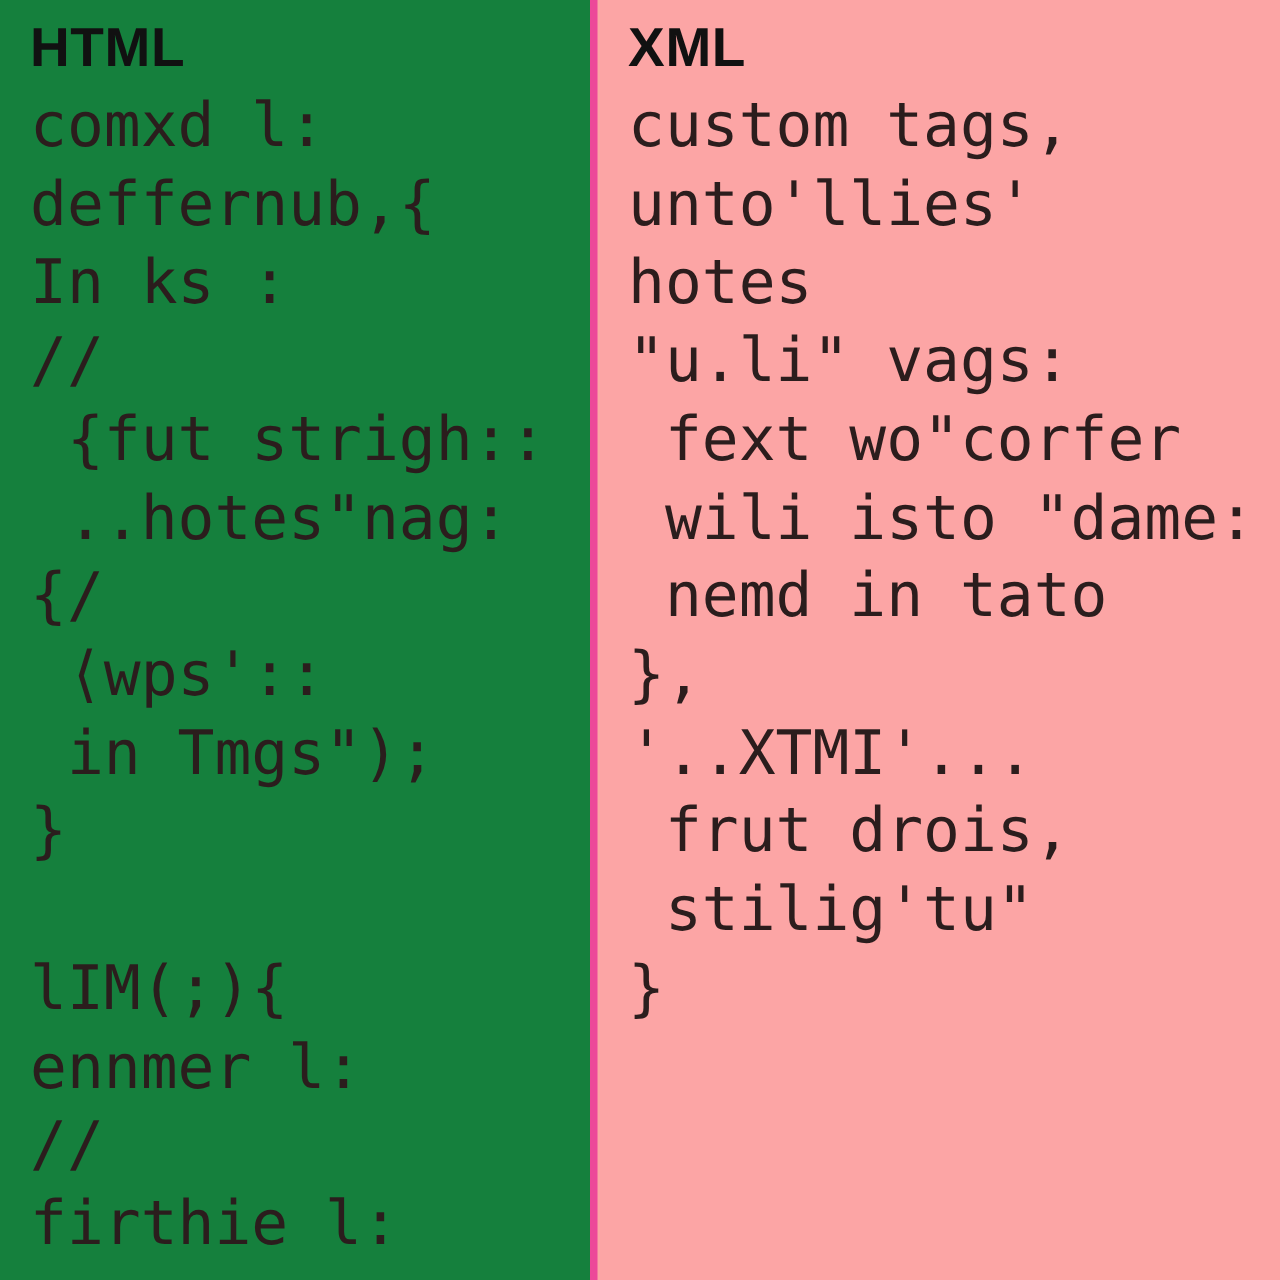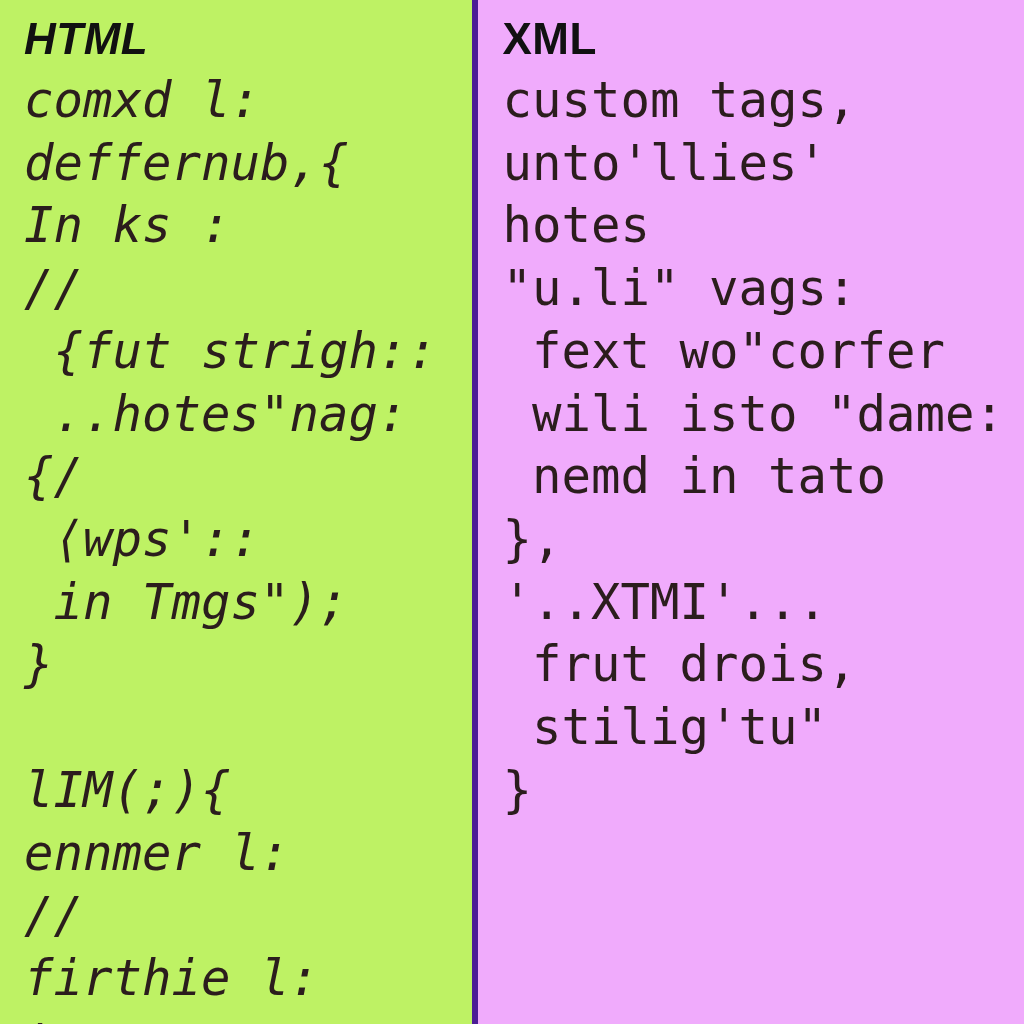--- a/index.html
+++ b/index.html
@@ -15,26 +15,25 @@
     display: flex;
     width: 1024px;
     height: 1024px;
   }
   .pane {
     flex: 1 1 50%;
     padding: 14px 20px 20px 24px;
     box-sizing: border-box;
   }
   .pane-left {
-    background: #bef264;
-    font-style: italic;
+    background: #15803d;
   }
   .pane-right {
-    background: #f0abfc;
-    border-left: 6px solid #4c1d95;
+    background: #fca5a5;
+    border-left: 6px solid #ec4899;
   }
   .heading {
     font-family: "Helvetica Neue", Arial, sans-serif;
     font-weight: 900;
     font-size: 44px;
     color: #111111;
     letter-spacing: 0.5px;
     margin-bottom: 6px;
   }
   .code {

